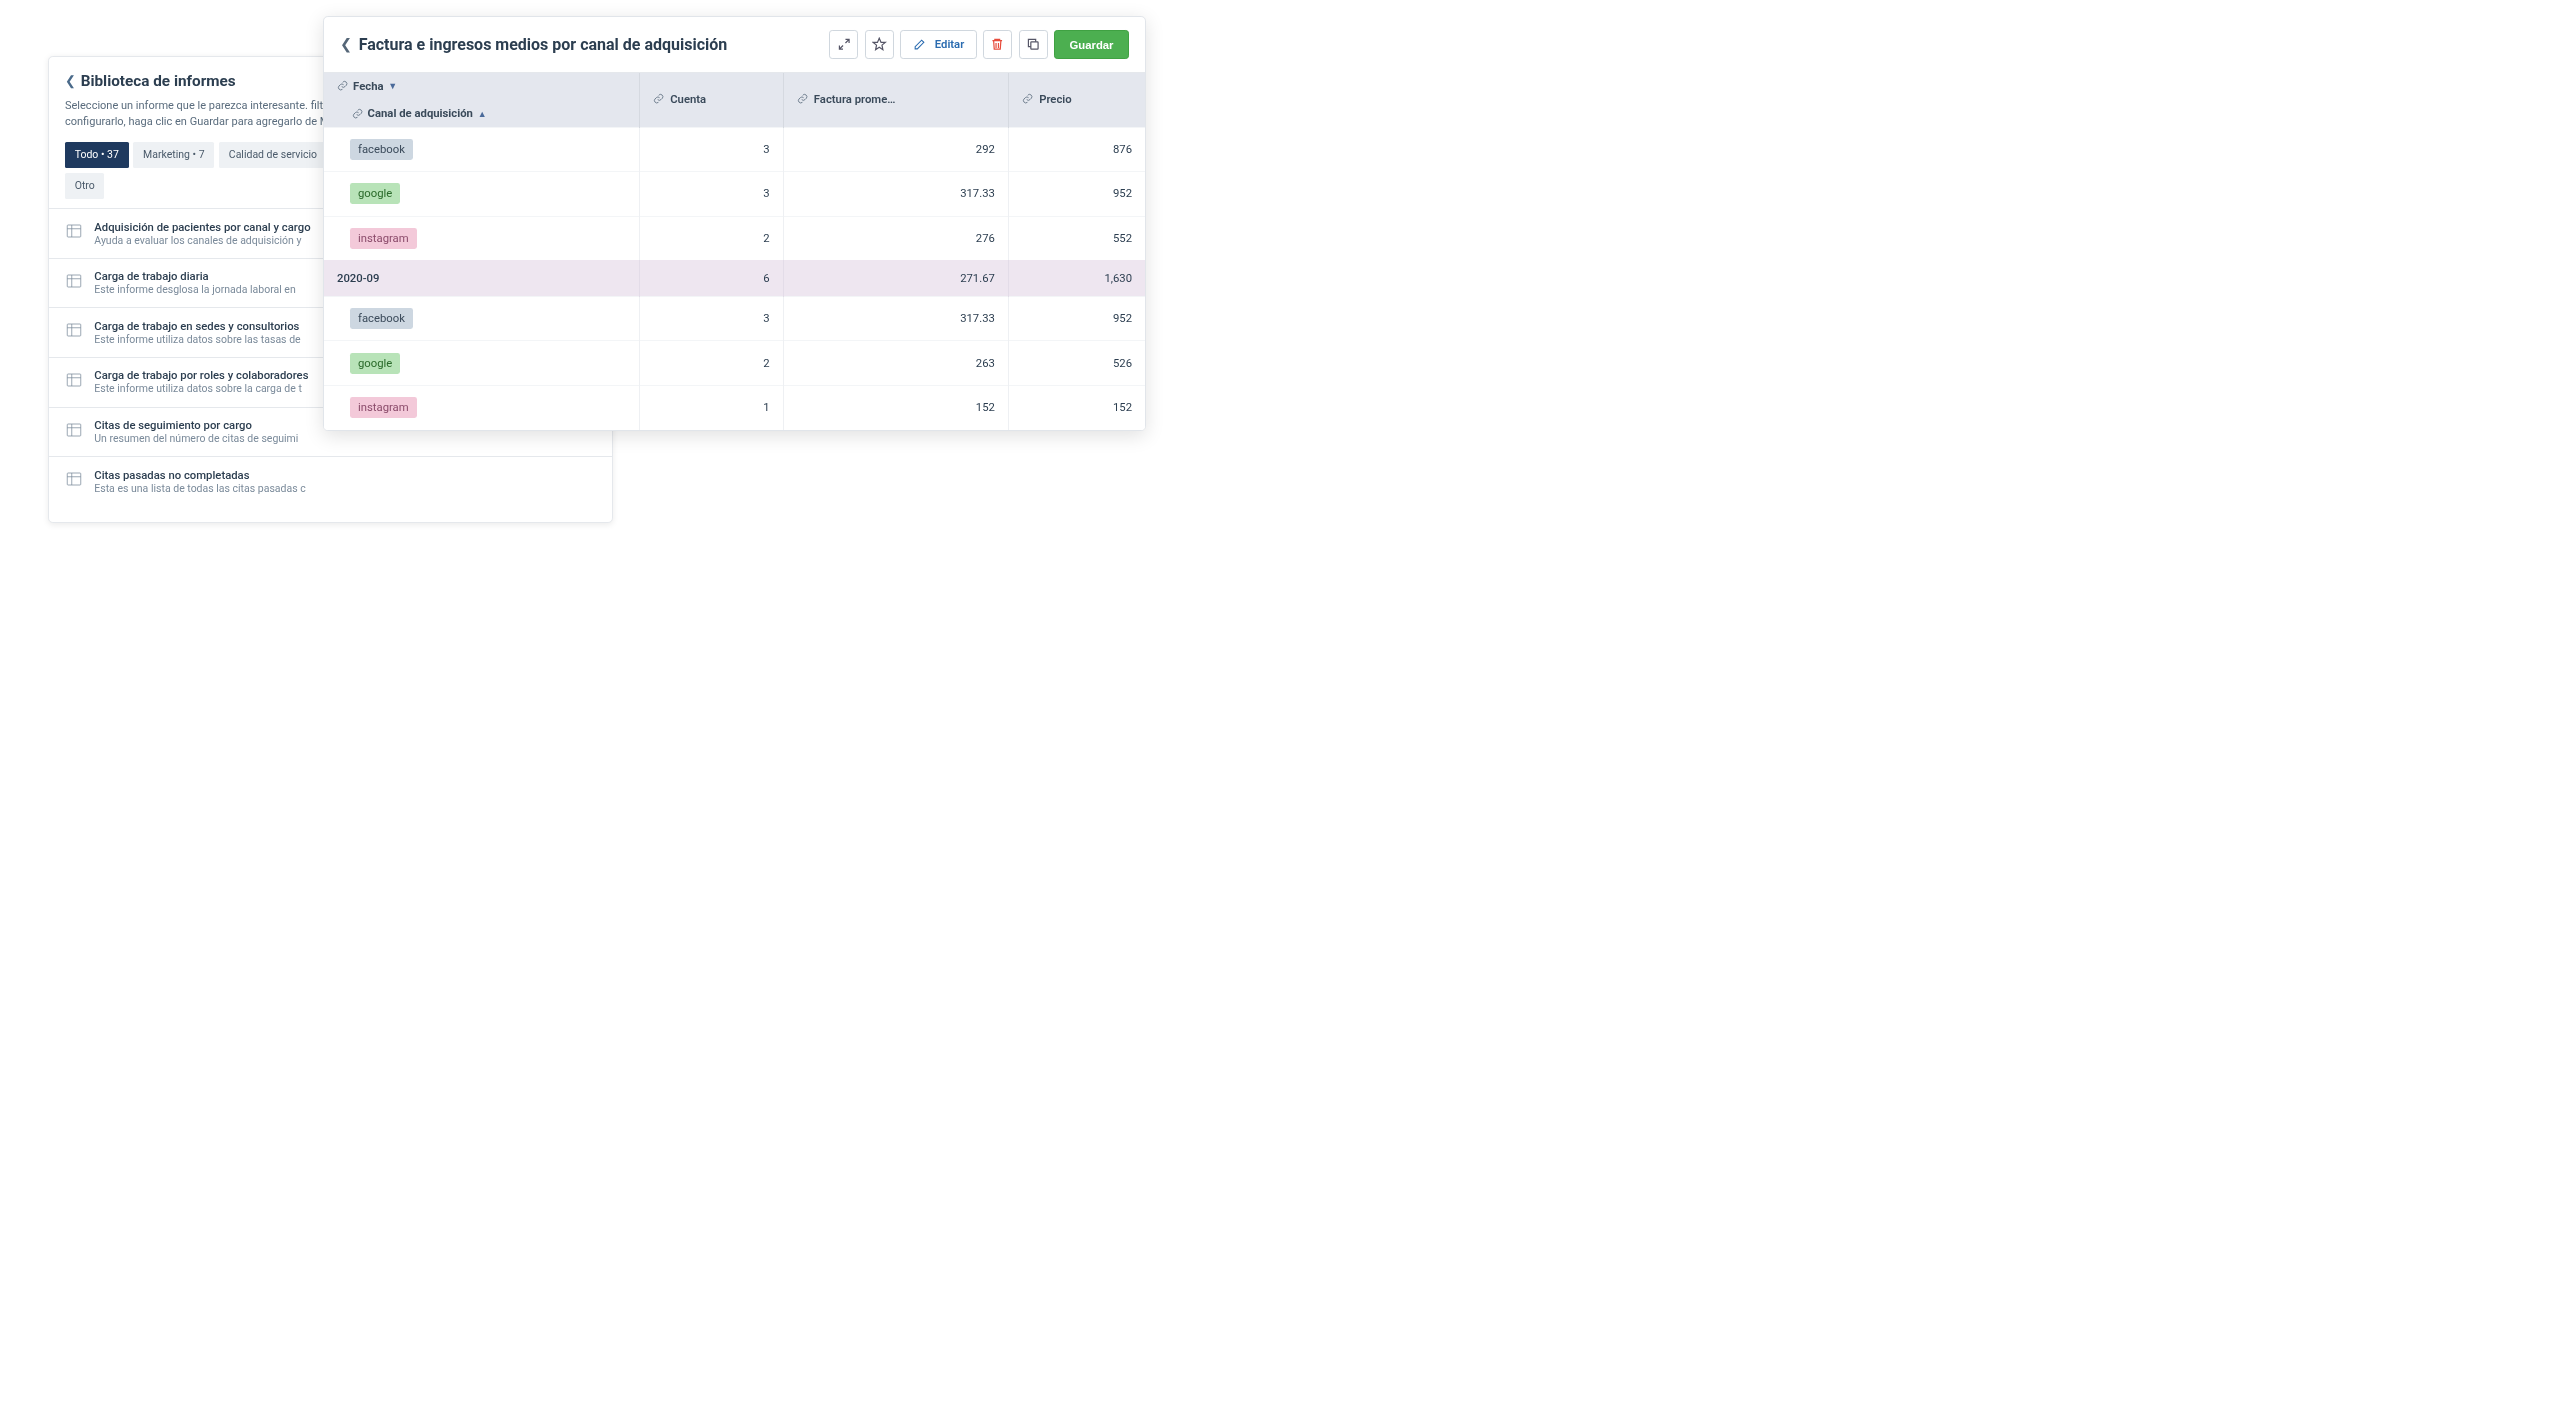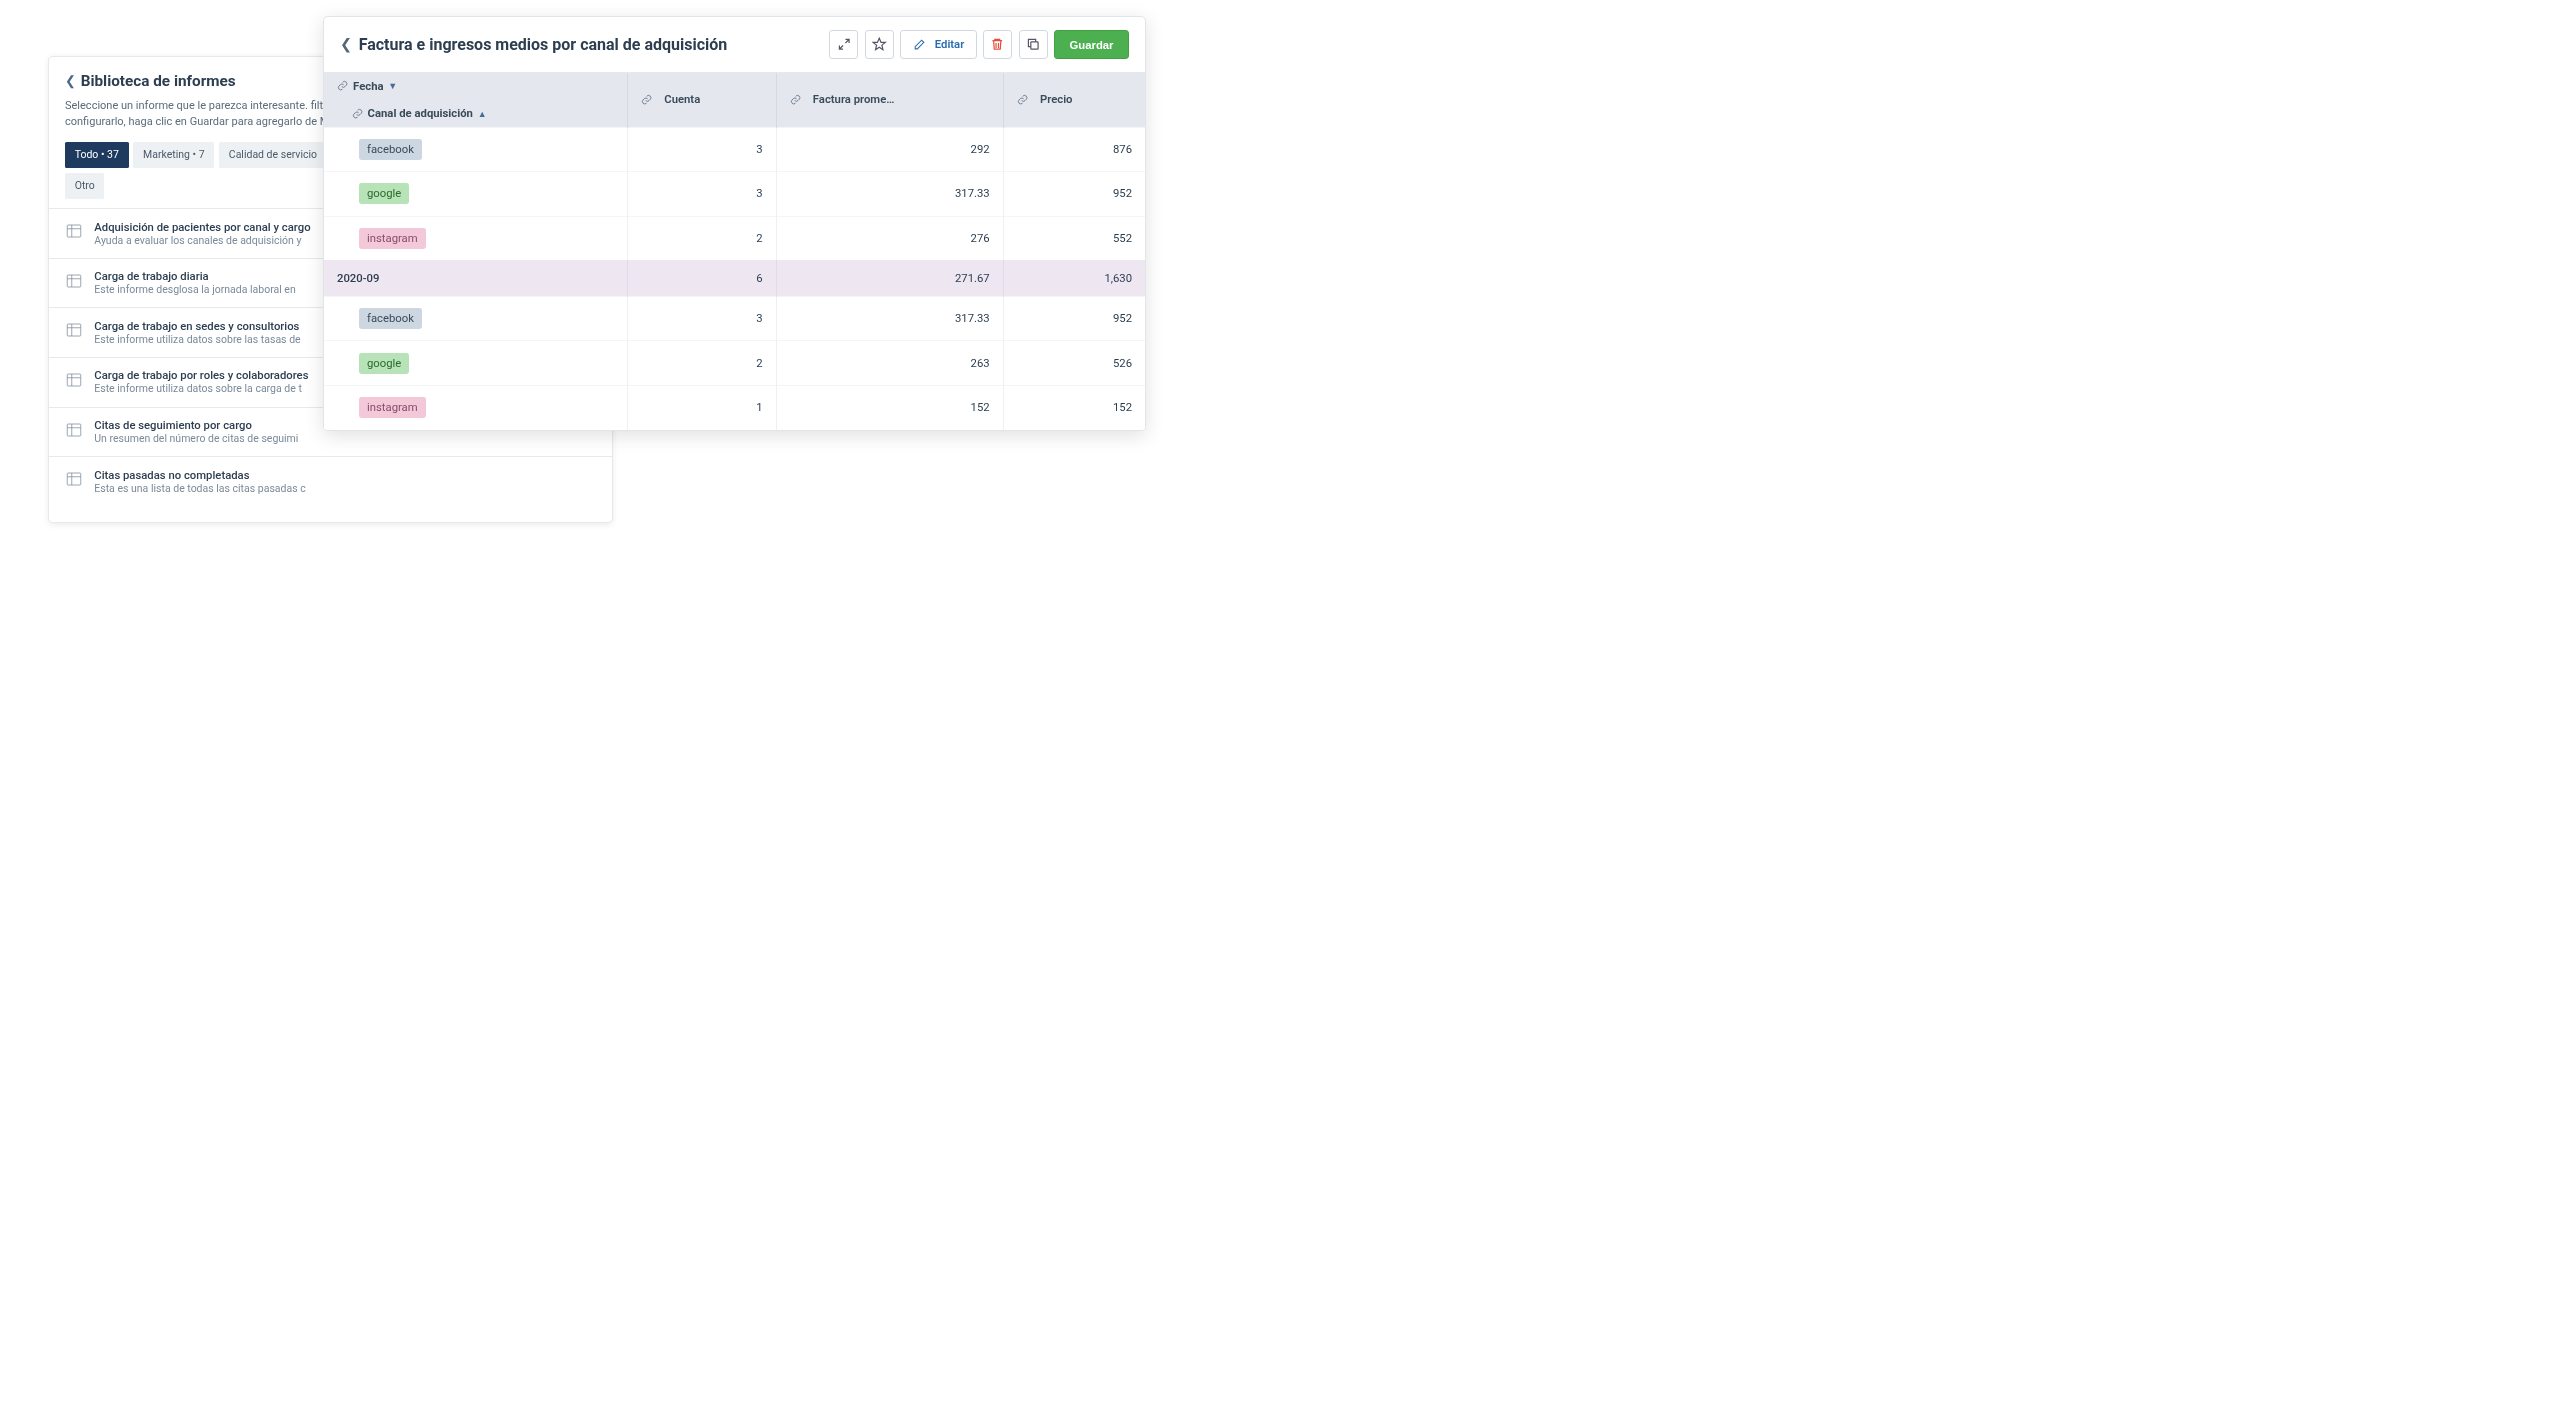--- a/index.html
+++ b/index.html
@@ -66,33 +66,33 @@
 .data-table thead tr { background: #e4e7ee; }
 .data-table th { text-align: left; font-weight: 600; font-size: 11.3px; color: #3a4a5a; padding: 11.3px 13px; border-left: 0.8px solid #d5d9e0; vertical-align: middle; }
 .data-table th:first-child { border-left: none; padding: 6.5px 13px; }
 .col-dim { display: flex; flex-direction: column; gap: 14.5px; }
 .dim-row { display: flex; align-items: center; gap: 4.8px; font-size: 11.3px; font-weight: 700; }
 .dim-row.sub { padding-left: 14.5px; }
 .sort-caret { color: #4a6a9a; font-size: 9px; }
 .link-icon { width: 11.3px; height: 11.3px; }
 .link-icon svg { width: 100%; height: 100%; stroke: #6a7a8a; fill: none; stroke-width: 2; }
 
-.data-table th.metric .mh { display: flex; align-items: center; gap: 12px; }
+.data-table th.metric .mh { display: flex; gap: 6px; }
 
 .totals-row td { background: #fff; border-left: 0.8px solid #eef0f3; padding: 11.3px 13px; font-size: 11.3px; border-top: 0.8px solid #eef0f3; }
 .totals-row td:first-child { border-left: none; }
 .totals-row .label { color: #a0aab4; font-weight: 500; letter-spacing: 0.2px; }
 .totals-row .val { font-weight: 700; text-align: right; }
 .totals-row .cell-split { display: flex; justify-content: space-between; align-items: center; }
 
 .group-row td { background: #eee6f0; padding: 11.3px 13px; font-size: 11.3px; color: #2c3e50; border-left: 0.8px solid #e3dce8; }
 .group-row td:first-child { border-left: none; font-weight: 500; }
 
 .leaf-row td { background: #fff; padding: 11.3px 13px; font-size: 11.3px; color: #2c3e50; border-left: 0.8px solid #eef0f3; border-top: 0.8px solid #f3f5f7; }
-.leaf-row td:first-child { border-left: none; padding-left: 35px; }
+.leaf-row td:first-child { border-left: none; padding-left: 26px; }
 
 .num { text-align: right; }
 .tag { display: inline-block; padding: 4px 8px; border-radius: 2.4px; font-size: 11.3px; }
 .tag-facebook { background: #cdd7e1; color: #3a4a5a; }
 .tag-google { background: #b8e3b8; color: #2a6a2a; }
 .tag-instagram { background: #f3c9d9; color: #8a4a6a; }
 </style>
 </head>
 <body>
 

